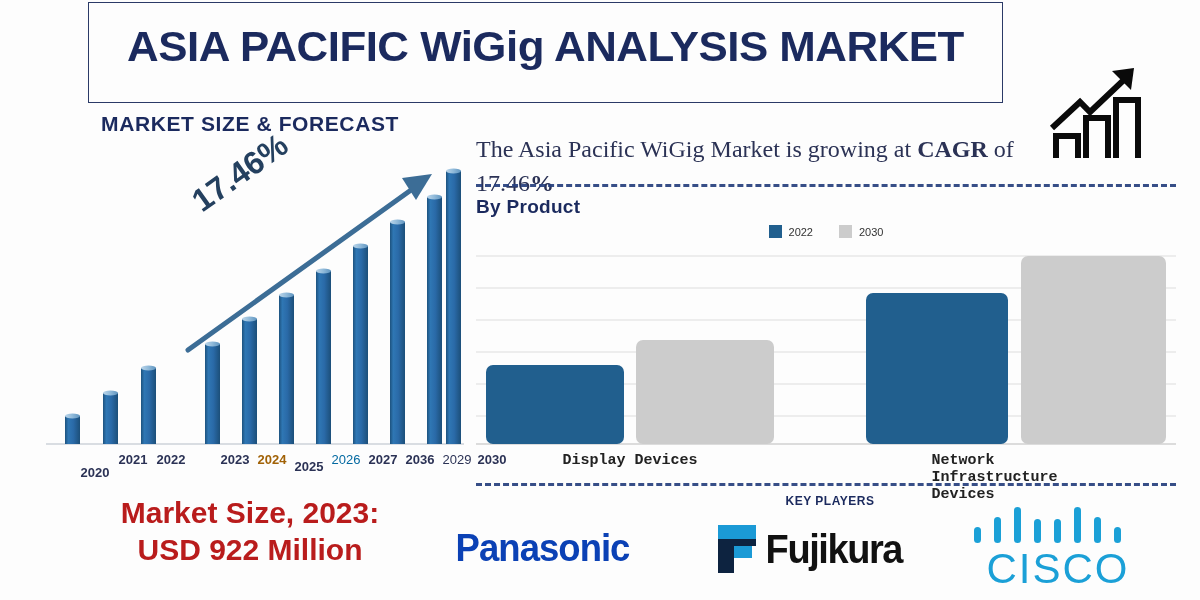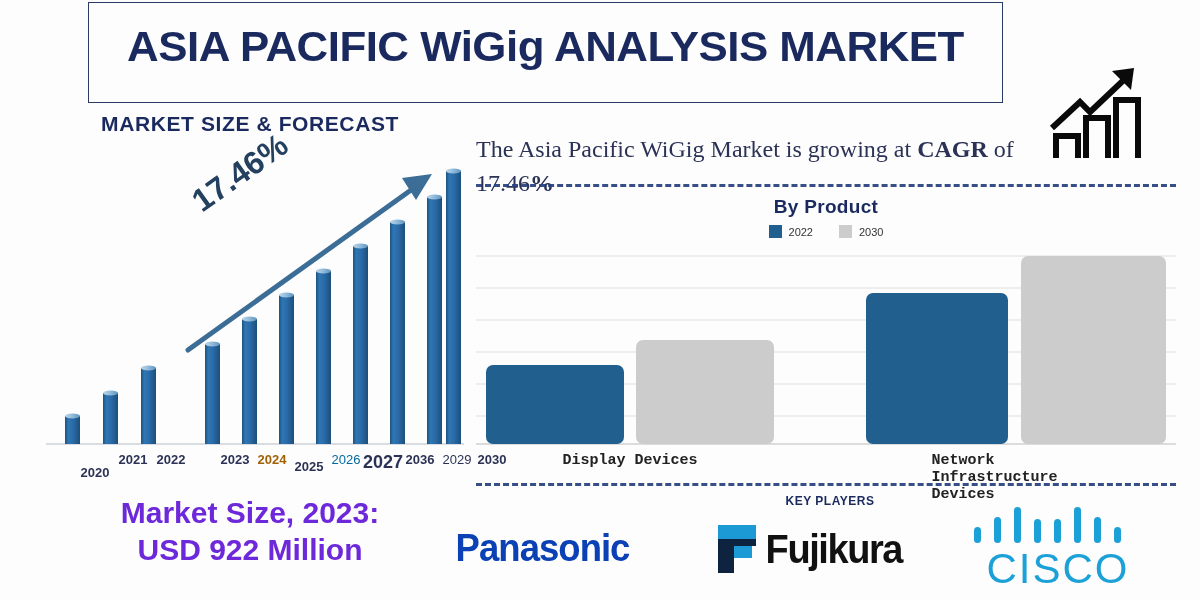--- a/index.html
+++ b/index.html
@@ -39,21 +39,21 @@
     color:#1b2a5e;
   }
 
   .left-chart{position:absolute;left:40px;top:155px;width:430px;height:310px;}
   .left-chart svg{display:block;}
 
   .market-size{
     position:absolute;left:30px;top:495px;width:440px;
     text-align:center;
     font-weight:bold;font-size:30px;line-height:1.22;
-    color:#6d28d9;
+    color:#b91c1c;
   }
 
   
   .cagr-text{
     position:absolute;left:476px;top:112px;width:560px;
     font-family:"Liberation Serif",serif;
     font-size:24px;line-height:1.42;
     color:#2b3255;
     margin-top:20px;
   }
@@ -64,21 +64,21 @@
   .divider{
     position:absolute;height:0;
     border-top:3px dashed #27407e;
     opacity:.92;
   }
   .divider-top{left:476px;top:184px;width:700px;}
   .divider-bottom{left:476px;top:483px;width:700px;}
 
   .byproduct-title{
     position:absolute;left:476px;top:196px;width:700px;
-    text-align:center;font-weight:bold;font-size:19px;
+    font-weight:bold;font-size:19px;
     color:#1b2a5e;letter-spacing:.3px;
   }
   .legend{
     position:absolute;left:476px;top:225px;width:700px;
     display:flex;justify-content:center;align-items:center;gap:26px;
   }
   .legend-item{display:flex;align-items:center;gap:7px;}
   .legend-swatch{width:13px;height:13px;display:inline-block;}
   .legend-label{font-size:11px;color:#333;font-family:"Liberation Sans",sans-serif;}
 
@@ -199,21 +199,21 @@
               font-weight:bold;font-size:32px;color:#24405f;letter-spacing:0px;white-space:nowrap;">17.46%</div>
 
   <div style="position:absolute;left:40px;top:452px;width:430px;height:18px;">
     <span style="position:absolute;left:55px;top:13px;transform:translateX(-50%);font-size:13px;font-weight:bold;color:#2b3255;">2020</span>
     <span style="position:absolute;left:93px;top:0;transform:translateX(-50%);font-size:13px;font-weight:bold;color:#2b3255;">2021</span>
     <span style="position:absolute;left:131px;top:0;transform:translateX(-50%);font-size:13px;font-weight:bold;color:#2b3255;">2022</span>
     <span style="position:absolute;left:195px;top:0;transform:translateX(-50%);font-size:13px;font-weight:bold;color:#2b3255;">2023</span>
     <span style="position:absolute;left:232px;top:0;transform:translateX(-50%);font-size:13px;font-weight:bold;color:#a16207;">2024</span>
     <span style="position:absolute;left:269px;top:0;transform:translateX(-50%);font-size:13px;font-weight:bold;color:#2b3255;margin-top:7px;">2025</span>
     <span style="position:absolute;left:306px;top:0;transform:translateX(-50%);font-size:13px;font-weight:normal;color:#0369a1;">2026</span>
-    <span style="position:absolute;left:343px;top:0;transform:translateX(-50%);font-size:18px;font-weight:bold;color:#2b3255;">2027</span>
+    <span style="position:absolute;left:343px;top:0;transform:translateX(-50%);font-size:13px;font-weight:bold;color:#2b3255;">2027</span>
     <span style="position:absolute;left:380px;top:0;transform:translateX(-50%);font-size:13px;font-weight:bold;color:#2b3255;">2036</span>
     <span style="position:absolute;left:417px;top:0;transform:translateX(-50%);font-size:13px;font-weight:normal;color:#2b3255;">2029</span>
     <span style="position:absolute;left:452px;top:0;transform:translateX(-50%);font-size:13px;font-weight:bold;color:#2b3255;">2030</span>
   </div>
 
   <div class="market-size">
     <div>Market Size, 2023:</div>
     <div>USD 922 Million</div>
   </div>
 

